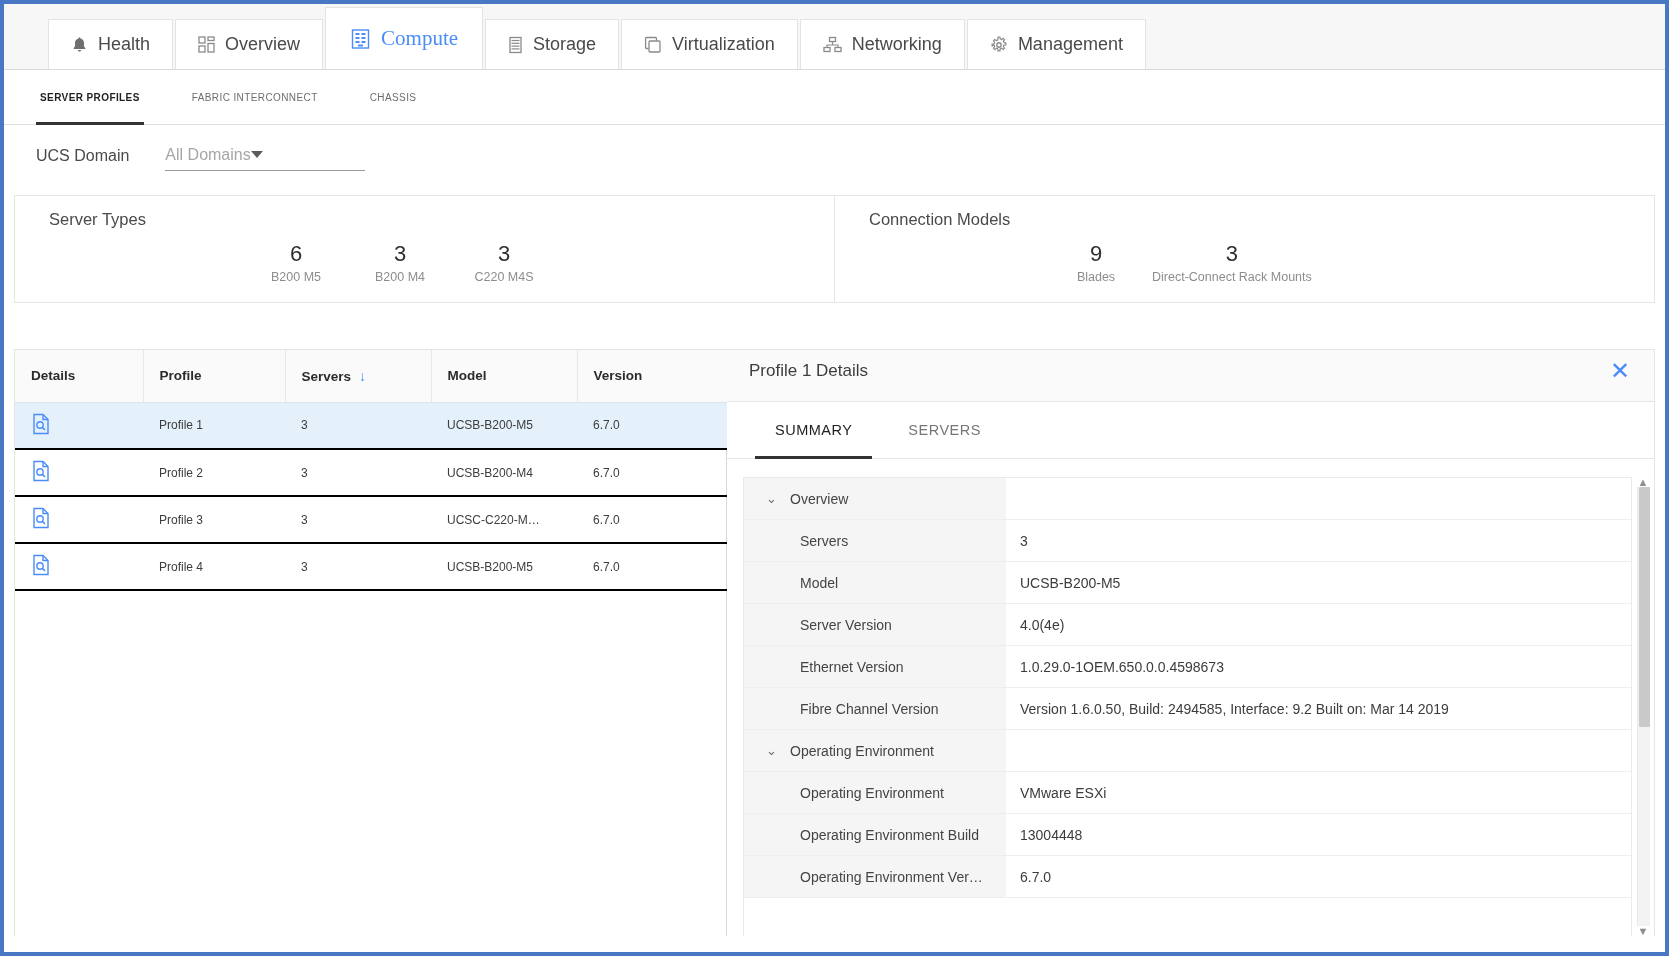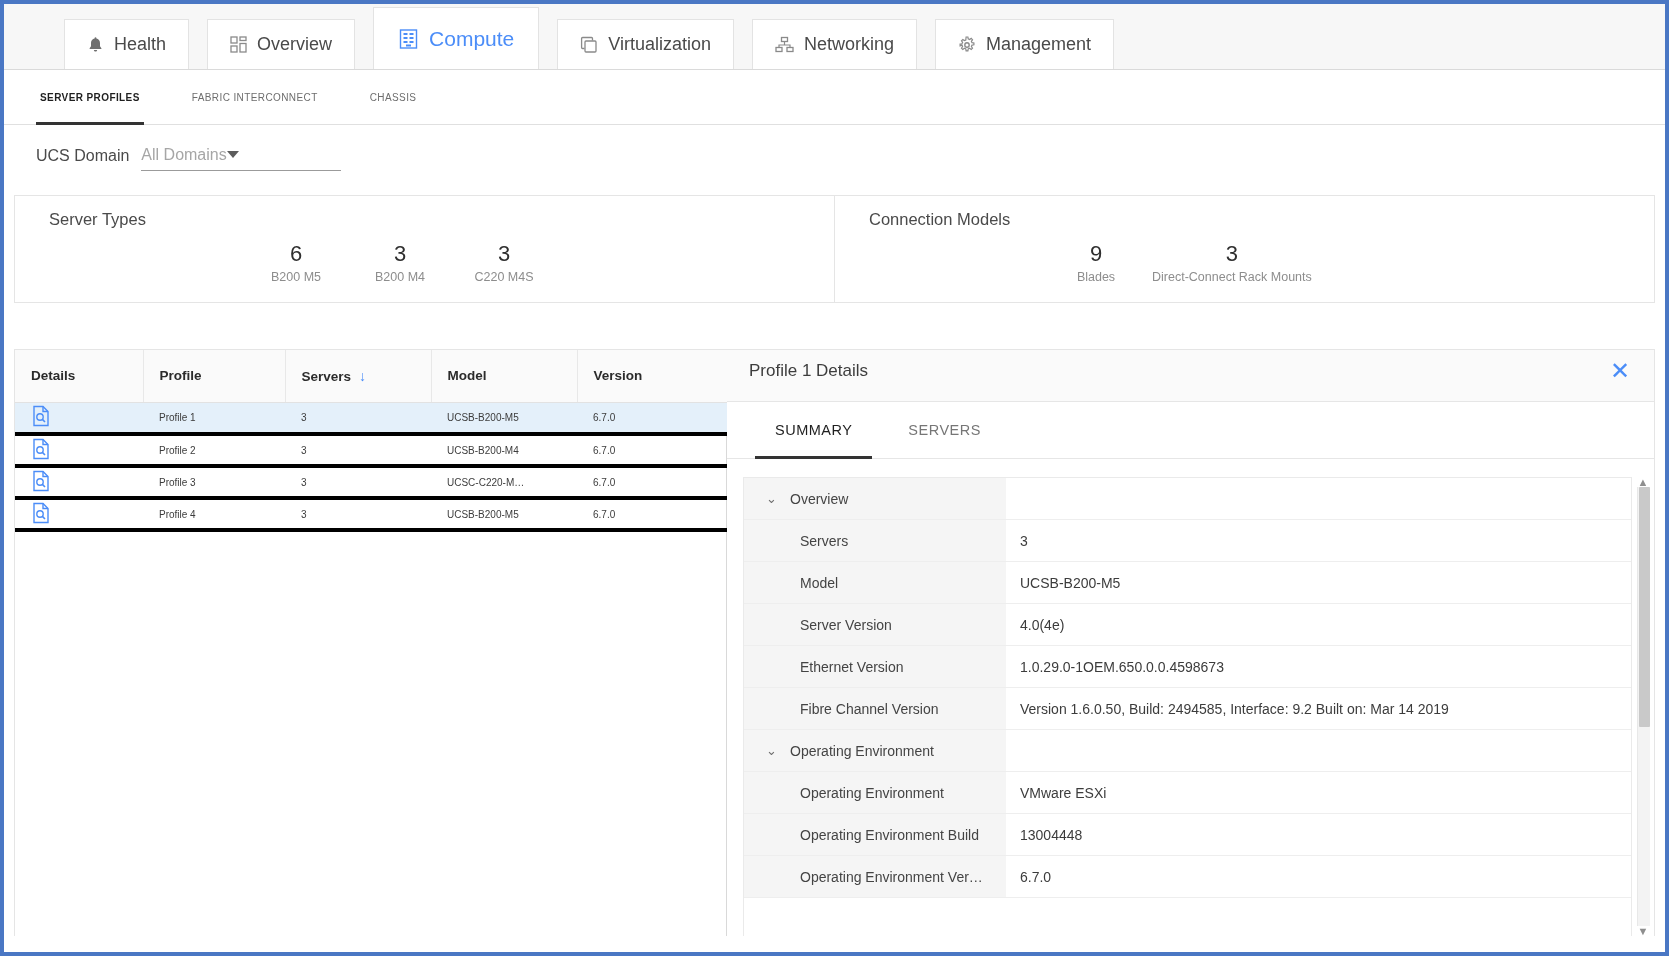--- a/index.html
+++ b/index.html
@@ -26,25 +26,25 @@
   
   .topbar {
     position: relative;
     height: 66px;
     background: #f7f7f7;
     flex: none;
     border-bottom: 1px solid #dadada;
   }
   .toptabs {
     position: absolute;
-    left: 60px;
+    left: 44px;
     bottom: 0;
     display: flex;
     align-items: flex-end;
-    gap: 16px;
+    gap: 0px;
   }
   .toptab {
     background: #ffffff;
     border: 1px solid #e3e3e3;
     border-bottom: none;
     height: 50px;
     padding: 0 22px;
     display: flex;
     align-items: center;
     gap: 10px;
@@ -54,20 +54,21 @@
     white-space: nowrap;
   }
   .toptab + .toptab { margin-left: 2px; }
   .toptab.active {
     height: 62px;
     color: #4b8df8;
     font-size: 21px;
     border-color: #e3e3e3;
     z-index: 3;
     padding: 0 24px;
+    font-family: Liberation Serif, serif;
   }
   .toptab .ico { display: inline-flex; align-items: center; }
   .toptab svg { display: block; }
 
   
   .subbar {
     height: 55px;
     flex: none;
     background: #ffffff;
     border-bottom: 1px solid #e0e0e0;
@@ -96,20 +97,21 @@
   }
 
   
   .filterrow {
     height: 62px;
     flex: none;
     display: flex;
     align-items: center;
     padding-left: 32px;
     background: #fff;
+    gap: 24px;
   }
   .filter-label {
     font-size: 16px;
     color: #4a4a4a;
     margin-right: 12px;
   }
   .filter-select {
     width: 200px;
     border-bottom: 1px solid #9b9b9b;
     display: flex;
@@ -203,25 +205,25 @@
     text-align: left;
     height: 52px;
     padding: 0 0 0 16px;
     border-bottom: 1px solid #e2e2e2;
     border-right: 1px solid #e8e8e8;
     vertical-align: middle;
     white-space: nowrap;
   }
   table.profiles thead th:last-child { border-right: none; }
   table.profiles tbody td {
-    font-size: 10px;
+    font-size: 12px;
     color: #3c3c3c;
-    height: 32px;
+    height: 47px;
     padding: 0 0 0 16px;
-    border-bottom: 4px solid #000000;
+    border-bottom: 2px solid #000000;
     vertical-align: middle;
     overflow: hidden;
     text-overflow: ellipsis;
     white-space: nowrap;
   }
   tr.row.selected td { background: #e4f0fa; }
   .col-details { width: 128px; }
   .col-profile { width: 142px; }
   .col-servers { width: 146px; }
   .col-model   { width: 146px; }
@@ -412,20 +414,32 @@
               <rect x="5.5" y="9" width="4" height="2" fill="#4b8df8"></rect>
               <rect x="11.5" y="9" width="4" height="2" fill="#4b8df8"></rect>
               <rect x="5.5" y="13" width="4" height="2" fill="#4b8df8"></rect>
               <rect x="11.5" y="13" width="4" height="2" fill="#4b8df8"></rect>
               <rect x="8" y="16.5" width="5" height="2" fill="#4b8df8"></rect>
             </svg>
         </span>
         <span>Compute</span>
       </div>
 
+      <div class="toptab">
+        <span class="ico">
+          <svg width="15" height="18" viewBox="0 0 15 18">
+              <rect x="2" y="1.5" width="11" height="15" fill="none" stroke="#8a8a8a" stroke-width="1.3"></rect>
+              <line x1="3.5" y1="4.5" x2="11.5" y2="4.5" stroke="#8a8a8a" stroke-width="1.2"></line>
+              <line x1="3.5" y1="7.3" x2="11.5" y2="7.3" stroke="#8a8a8a" stroke-width="1.2"></line>
+              <line x1="3.5" y1="10.1" x2="11.5" y2="10.1" stroke="#8a8a8a" stroke-width="1.2"></line>
+              <line x1="3.5" y1="12.9" x2="11.5" y2="12.9" stroke="#8a8a8a" stroke-width="1.2"></line>
+            </svg>
+        </span>
+        <span>Storage</span>
+      </div>
 
       <div class="toptab">
         <span class="ico">
           <svg width="18" height="18" viewBox="0 0 18 18">
               <rect x="5" y="5" width="11" height="11" rx="1" fill="none" stroke="#8a8a8a" stroke-width="1.3"></rect>
               <path d="M12.5 4.5V2.5a1 1 0 0 0-1-1H2.6a1 1 0 0 0-1 1v9a1 1 0 0 0 1 1h1.9" fill="none" stroke="#8a8a8a" stroke-width="1.3"></path>
             </svg>
         </span>
         <span>Virtualization</span>
       </div>

